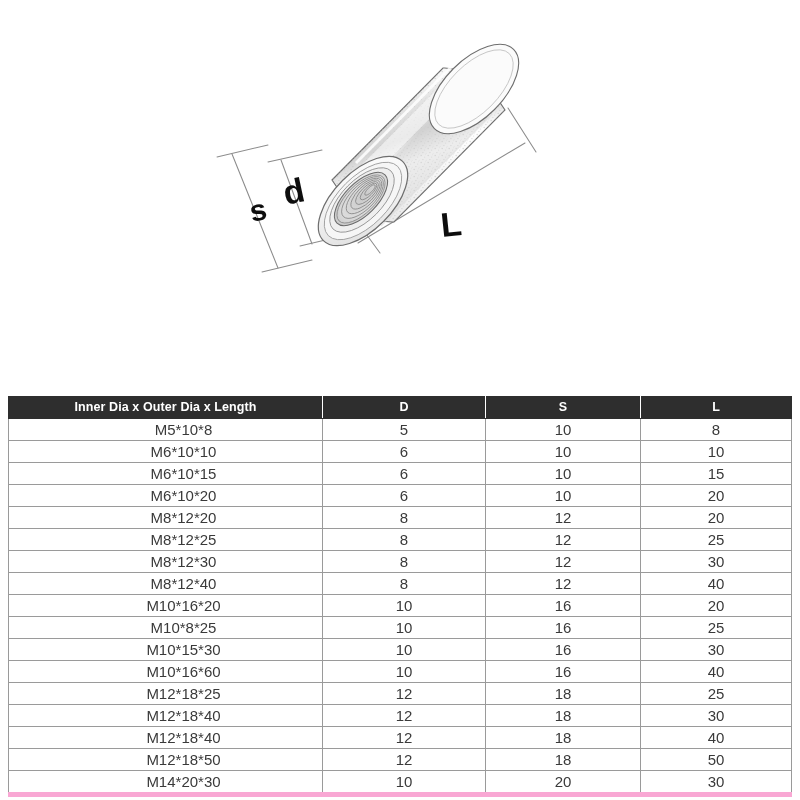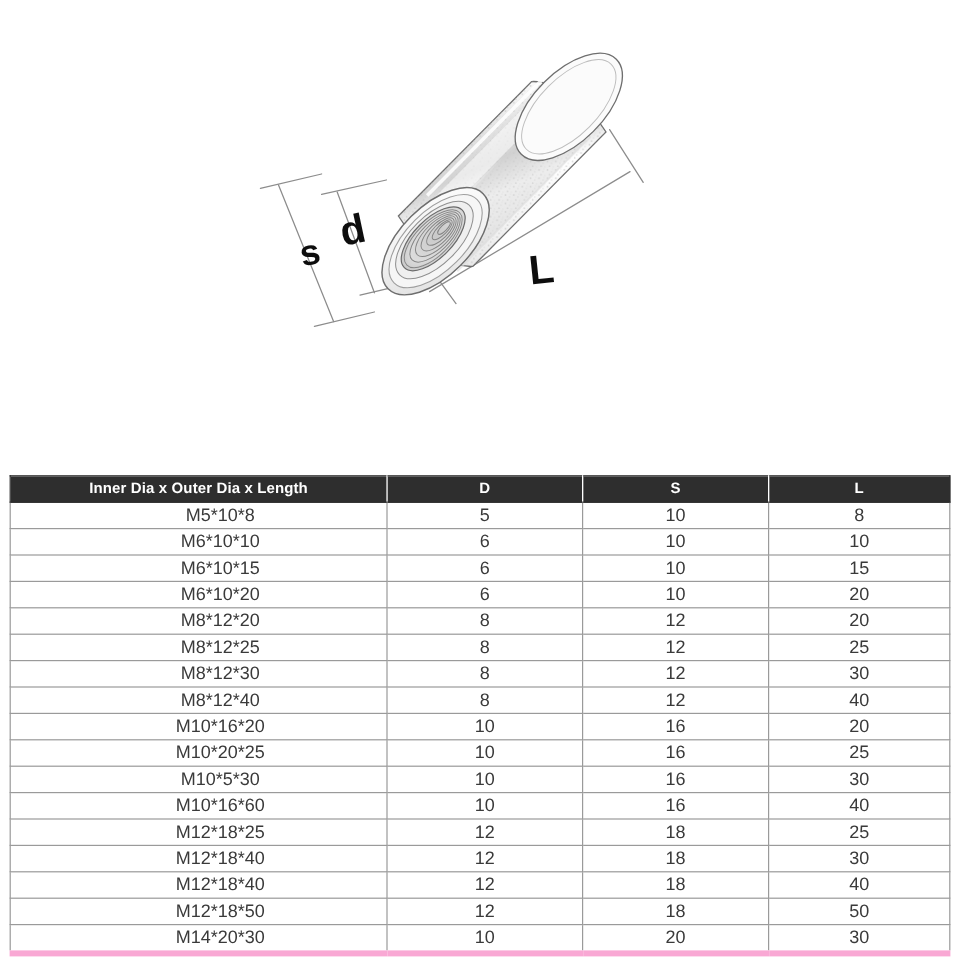--- a/index.html
+++ b/index.html
@@ -268,27 +268,27 @@
           <td>12</td>
           <td>40</td>
         </tr>
         <tr>
           <td class="name-cell">M10*16*20</td>
           <td>10</td>
           <td>16</td>
           <td>20</td>
         </tr>
         <tr>
-          <td class="name-cell">M10*20*25</td>
+          <td class="name-cell">M10*8*25</td>
           <td>10</td>
           <td>16</td>
           <td>25</td>
         </tr>
         <tr>
-          <td class="name-cell">M10*5*30</td>
+          <td class="name-cell">M10*15*30</td>
           <td>10</td>
           <td>16</td>
           <td>30</td>
         </tr>
         <tr>
           <td class="name-cell">M10*16*60</td>
           <td>10</td>
           <td>16</td>
           <td>40</td>
         </tr>

